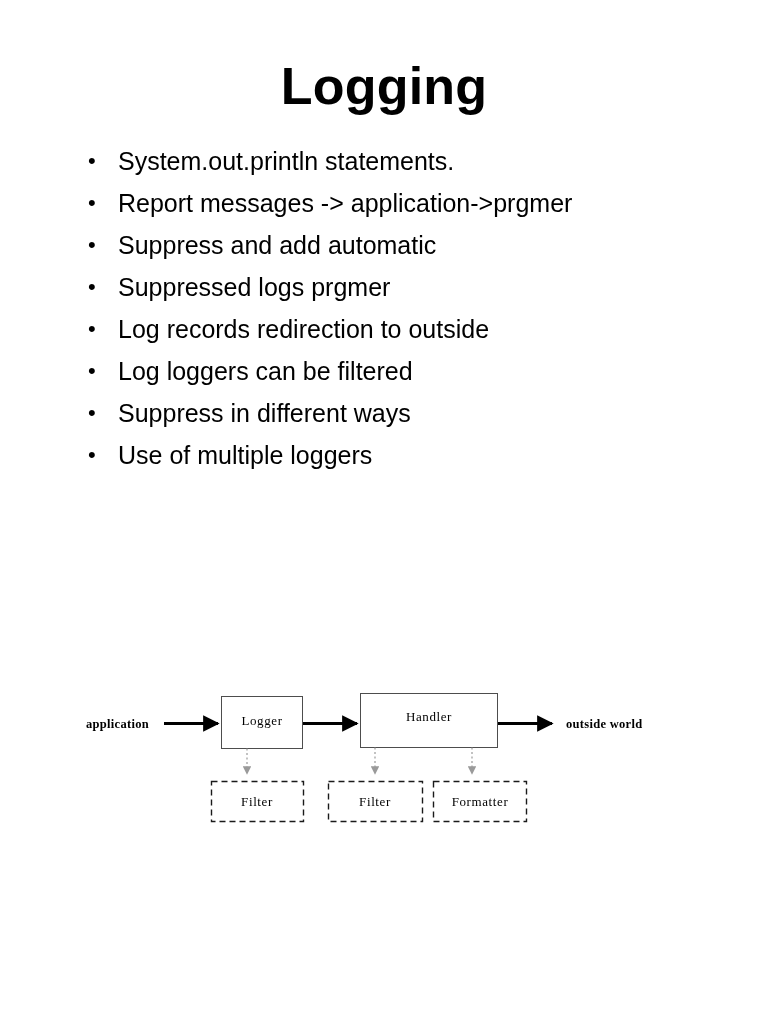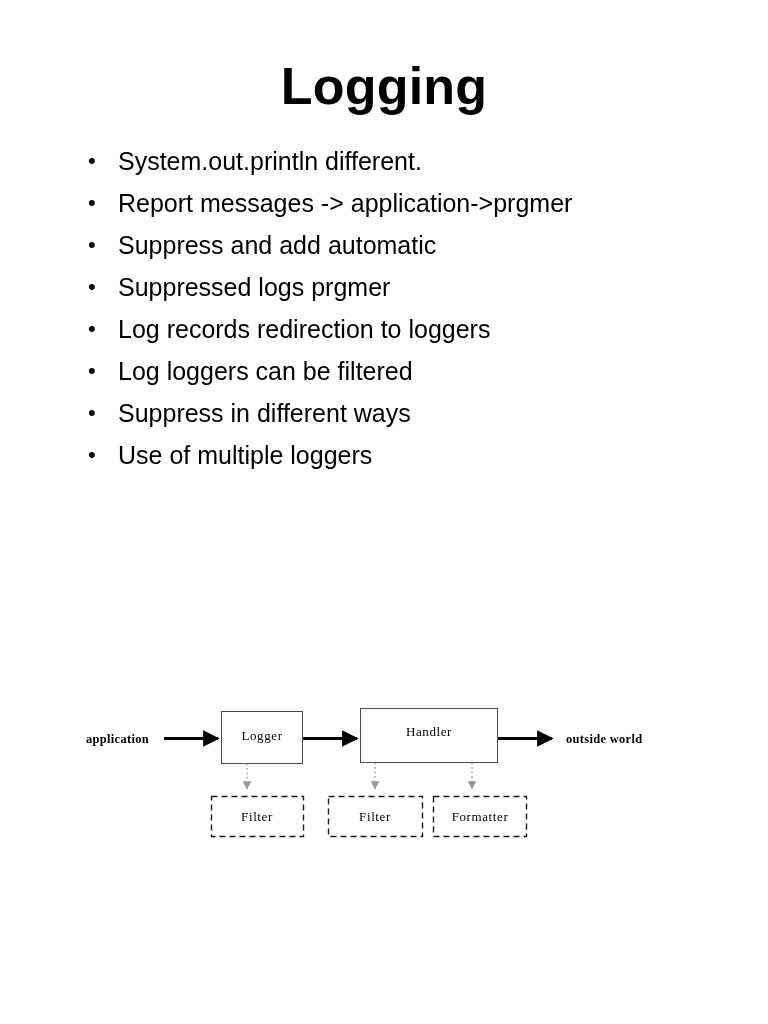--- a/index.html
+++ b/index.html
@@ -62,21 +62,21 @@
   }
   .bullet-text {
     flex: 1 1 auto;
     line-height: 42px;
   }
 
   
   #pipeline-diagram {
     position: absolute;
     left: 0;
-    top: 690px;
+    top: 675px;
     width: 768px;
     height: 160px;
     text-decoration: underline;
   }
   #pipeline-svg {
     display: block;
   }
   .node-label {
     font-family: "Liberation Serif", serif;
     font-size: 13px;
@@ -113,41 +113,41 @@
 </style>
 </head>
 <body>
 
 <div id="slide-title">Logging</div>
 
 <ul id="bullet-list">
 
   <li class="bullet-item">
     <span class="bullet-marker">•</span>
-    <span class="bullet-text">System.out.println different.</span>
+    <span class="bullet-text">System.out.println statements.</span>
   </li>
 
   <li class="bullet-item">
     <span class="bullet-marker">•</span>
     <span class="bullet-text">Report messages -&gt; application-&gt;prgmer</span>
   </li>
 
   <li class="bullet-item">
     <span class="bullet-marker">•</span>
     <span class="bullet-text">Suppress and add automatic</span>
   </li>
 
   <li class="bullet-item">
     <span class="bullet-marker">•</span>
     <span class="bullet-text">Suppressed logs prgmer</span>
   </li>
 
   <li class="bullet-item">
     <span class="bullet-marker">•</span>
-    <span class="bullet-text">Log records redirection to loggers</span>
+    <span class="bullet-text">Log records redirection to outside</span>
   </li>
 
   <li class="bullet-item">
     <span class="bullet-marker">•</span>
     <span class="bullet-text">Log loggers can be filtered</span>
   </li>
 
   <li class="bullet-item">
     <span class="bullet-marker">•</span>
     <span class="bullet-text">Suppress in different ways</span>

